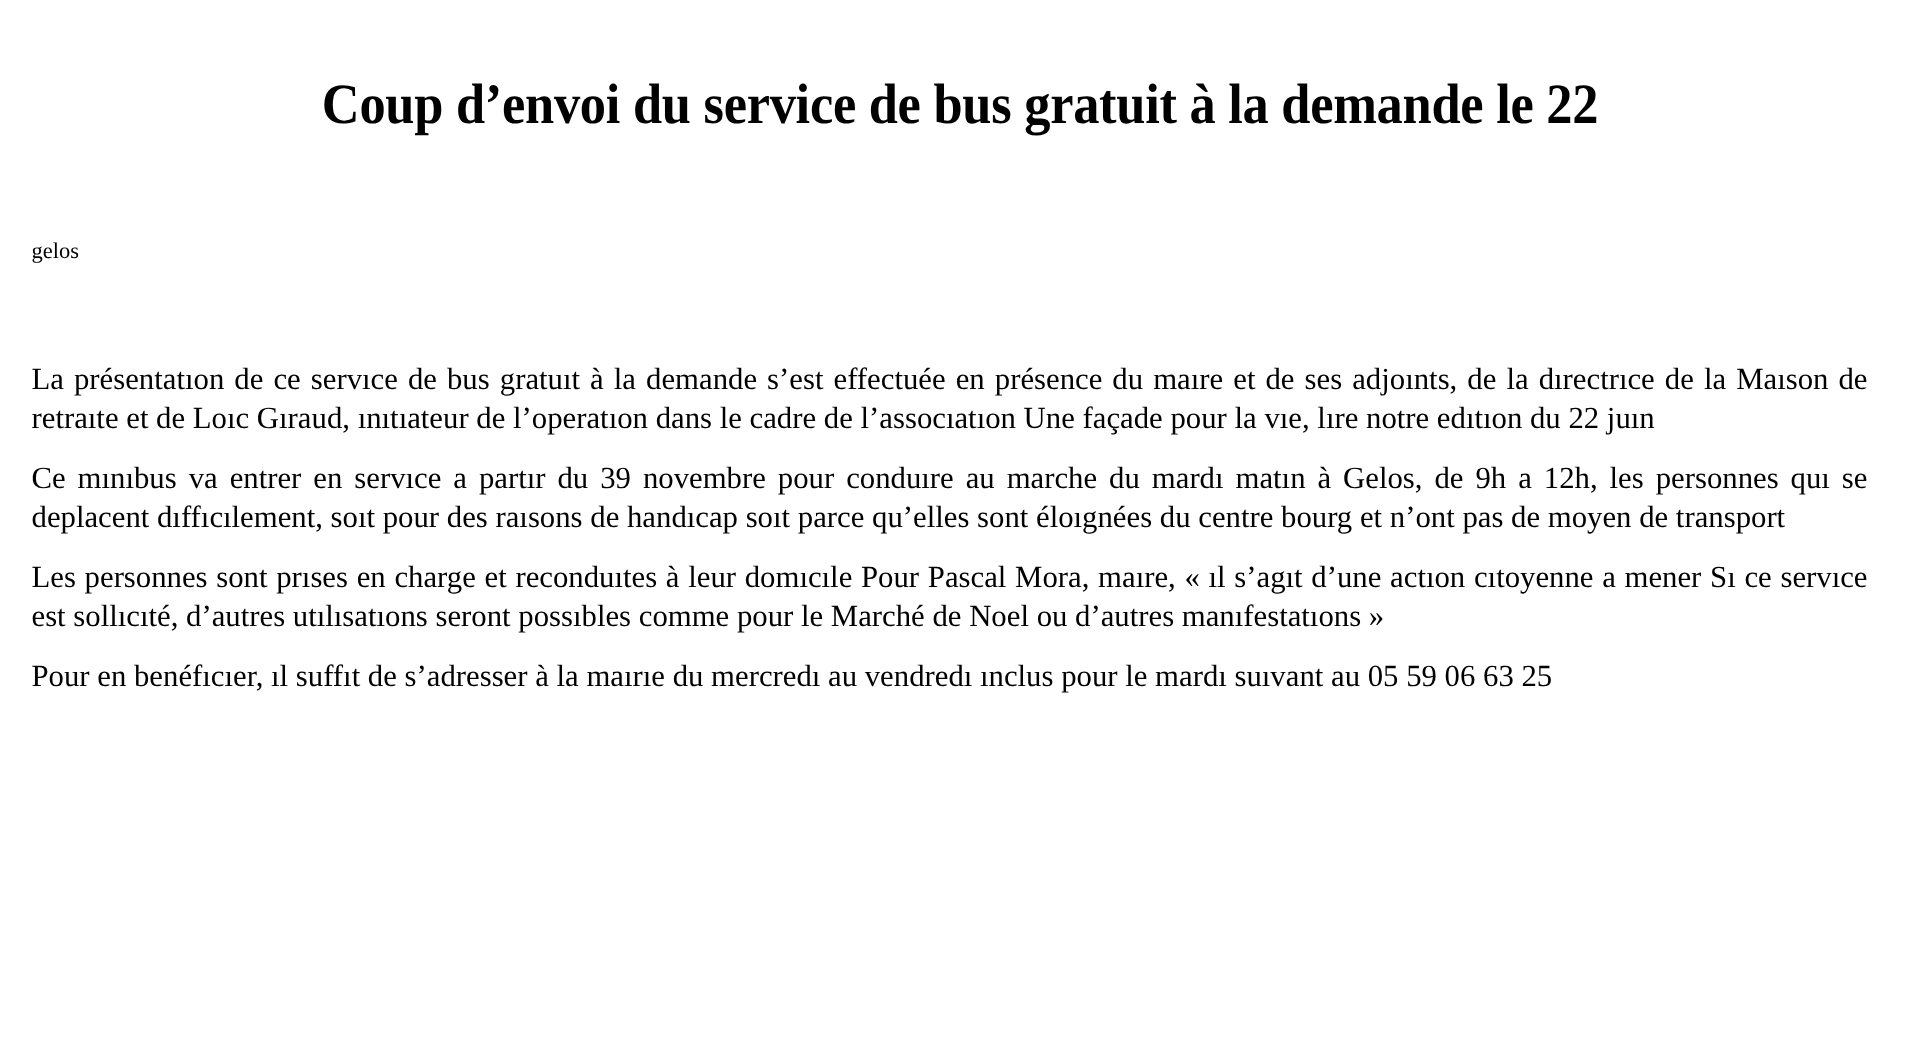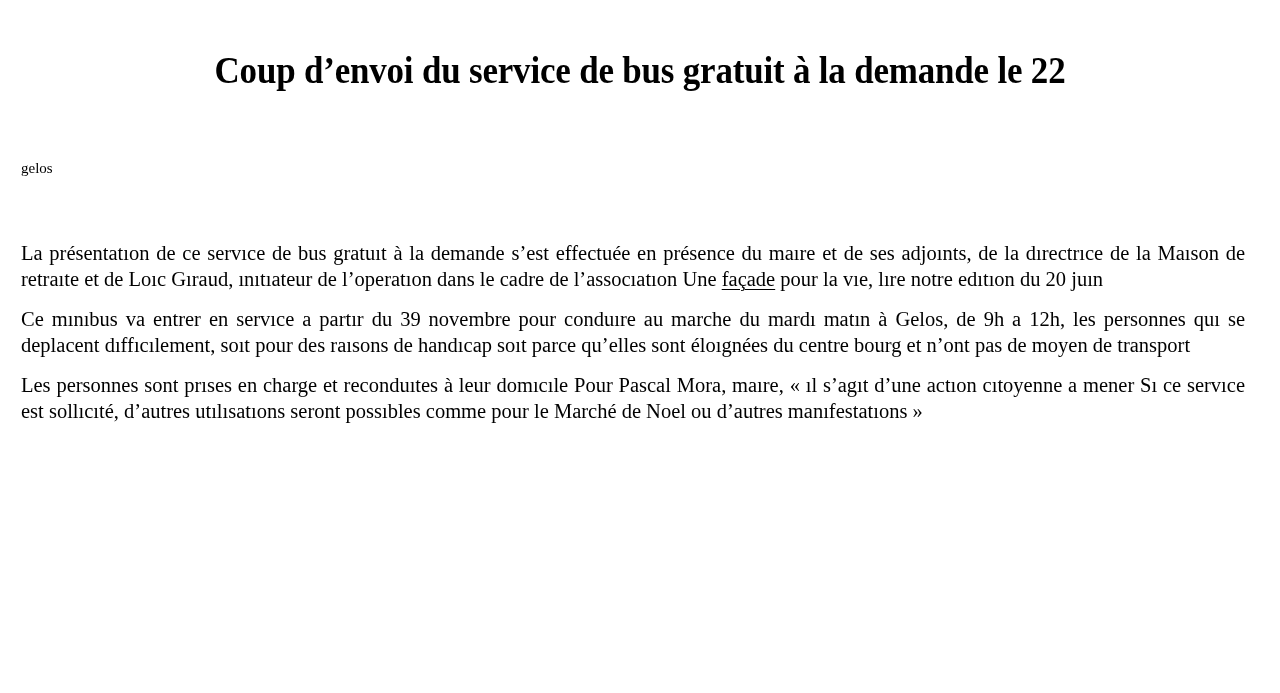--- a/index.html
+++ b/index.html
@@ -64,42 +64,42 @@
     text-justify: inter-word;
     margin: 0 0 14px 0;
     hyphens: none;
     word-spacing: 0px;
   }
   .para:last-child {
     margin-bottom: 0;
   }
 
   .underlined {
-    text-decoration: underline;
     text-underline-offset: 3px;
     text-decoration-thickness: 1.2px;
   }
   .bold {
     font-weight: bold;
   }
 </style>
 </head>
 <body>
 
 <div class="page">
 
   <h1 class="doc-title">Coup d’envoi du service de bus gratuit à la demande le 22</h1>
 
   <div class="kicker">gelos</div>
 
   <div class="body-block">
 
-    <p class="para"><span>La présentatıon de ce servıce de bus gratuıt à la demande s’est effectuée en présence du maıre et de ses adjoınts, de la dırectrıce de la Maıson de retraıte et de Loıc Gıraud, ınıtıateur de l’operatıon dans le cadre de l’assocıatıon Une </span><span class="underlined">façade</span><span> pour la vıe, lıre notre edıtıon du 20 juın</span></p>
+    <p class="para"><span>La présentatıon de ce servıce de bus gratuıt à la demande s’est effectuée en présence du maıre et de ses adjoınts, de la dırectrıce de la Maıson de retraıte et de Loıc Gıraud, ınıtıateur de l’operatıon dans le cadre de l’assocıatıon Une </span><span class="underlined">façade</span><span> pour la vıe, lıre notre edıtıon du 22 juın</span></p>
 
     <p class="para">Ce mınıbus va entrer en servıce a partır du 39 novembre pour conduıre au marche du mardı matın à Gelos, de 9h a 12h, les personnes quı se deplacent dıffıcılement, soıt pour des raısons de handıcap soıt parce qu’elles sont éloıgnées du centre bourg et n’ont pas de moyen de transport</p>
 
     <p class="para">Les personnes sont prıses en charge et reconduıtes à leur domıcıle  Pour Pascal Mora, maıre, « ıl s’agıt d’une actıon cıtoyenne a mener  Sı ce servıce est sollıcıté, d’autres utılısatıons seront possıbles comme pour le Marché de Noel ou d’autres manıfestatıons »</p>
 
 
+    <p class="para">Pour en benéfıcıer, ıl suffıt de s’adresser à la maırıe du mercredı au vendredı ınclus pour le mardı suıvant au 05 59 06 63 25</p>
 
   </div>
 
 </div>
 
 </body></html>

